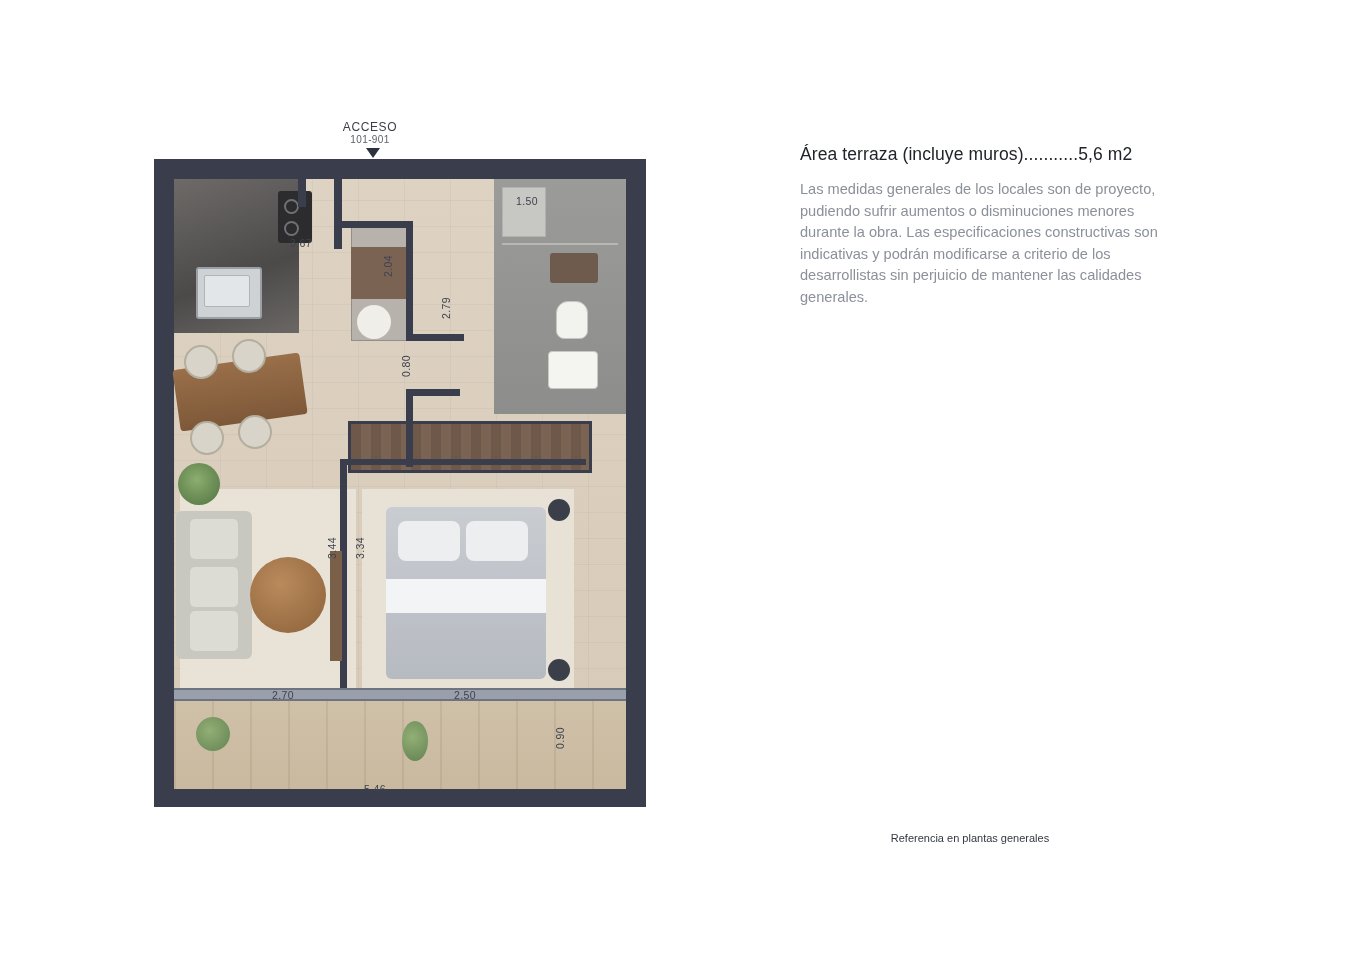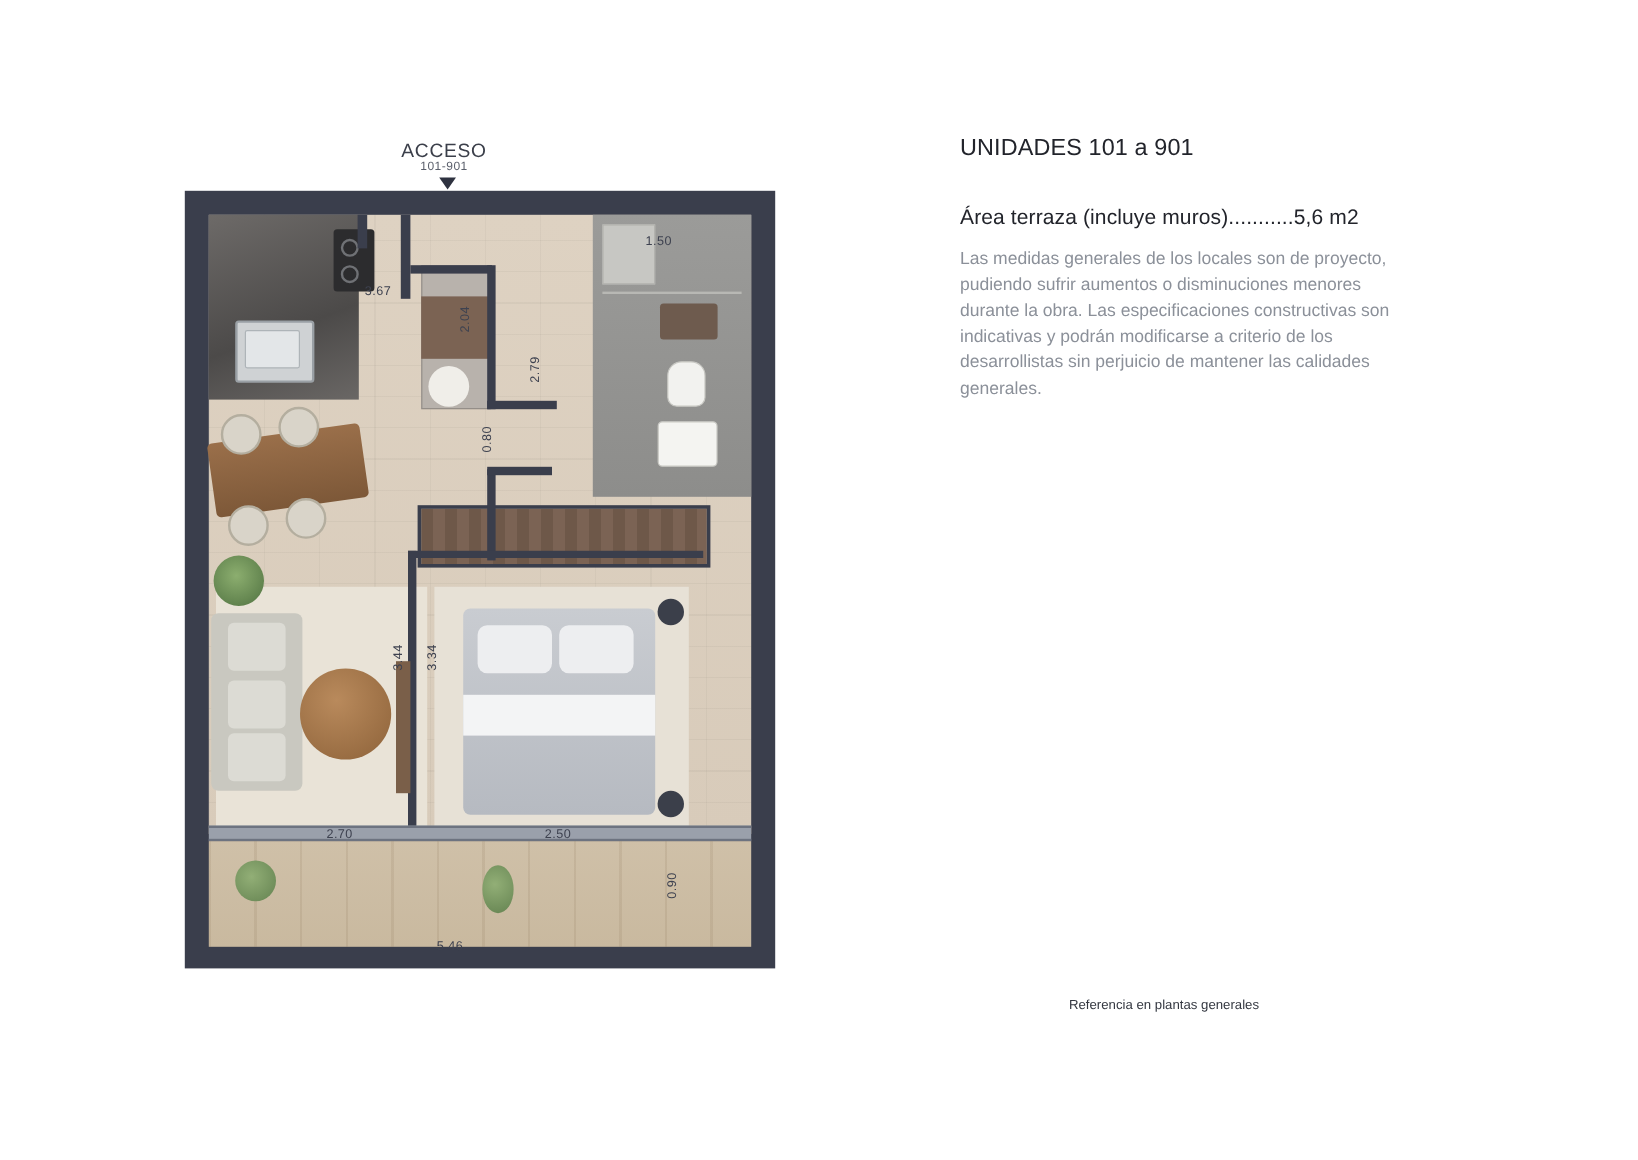--- a/index.html
+++ b/index.html
@@ -30,21 +30,21 @@
   }
   .acceso-label {
     position: absolute;
     left: 170px;
     top: 10px;
     width: 120px;
     text-align: center;
     color: #3b3f4a;
   }
   .acceso-title {
-    font-size: 16px;
+    font-size: 12px;
     letter-spacing: 0.6px;
     display: block;
     line-height: 14px;
   }
   .acceso-sub {
     font-size: 10px;
     letter-spacing: 0.4px;
     display: block;
     line-height: 11px;
     color: #5a5f6b;
@@ -547,36 +547,35 @@
       <div class="wall" style="left:186px; top:300px; width:246px; height:6px;"></div>
       <div class="wall" style="left:186px; top:542px; width:246px; height:8px;"></div>
       <div class="wall" style="left:176px; top:392px; width:12px; height:110px; background:#7a5f49;"></div>
 
       <div class="terrace-rail"></div>
       <div class="terrace">
         <div class="terrace-plant" style="left:22px; top:16px; width:34px; height:34px;"></div>
         <div class="terrace-plant" style="left:228px; top:20px; width:26px; height:40px;"></div>
       </div>
 
-      <div class="dim" style="left:150px; top:78px;">3.67</div>
-      <div class="dim" style="left:384px; top:36px;">1.50</div>
+      <div class="dim" style="left:136px; top:78px;">3.67</div>
+      <div class="dim" style="left:362px; top:36px;">1.50</div>
       <div class="dim vert" style="left:228px; top:118px;">2.04</div>
       <div class="dim vert" style="left:286px; top:160px;">2.79</div>
       <div class="dim vert" style="left:246px; top:218px;">0.80</div>
       <div class="dim vert" style="left:172px; top:400px;">3.44</div>
       <div class="dim vert" style="left:200px; top:400px;">3.34</div>
       <div class="dim vert" style="left:400px; top:590px;">0.90</div>
       <div class="dim" style="left:118px; top:530px;">2.70</div>
       <div class="dim" style="left:300px; top:530px;">2.50</div>
       <div class="dim" style="left:210px; top:624px;">5.46</div>
     </div>
   </div>
 
   <div class="info">
-    <h2>UNIDADES 101 a 901</h2>
 
     <div class="areas">
       <div class="area-row">Área terraza (incluye muros)...........5,6 m2</div>
     </div>
 
     <p class="note">Las medidas generales de los locales son de proyecto, pudiendo sufrir aumentos o disminuciones menores durante la obra. Las especificaciones constructivas son indicativas y podrán modificarse a criterio de los desarrollistas sin perjuicio de mantener las calidades generales.</p>
   </div>
 
   <div class="keyplans">
 

